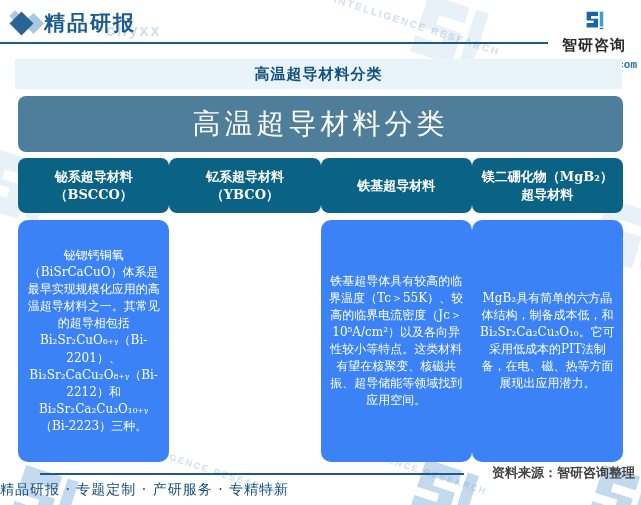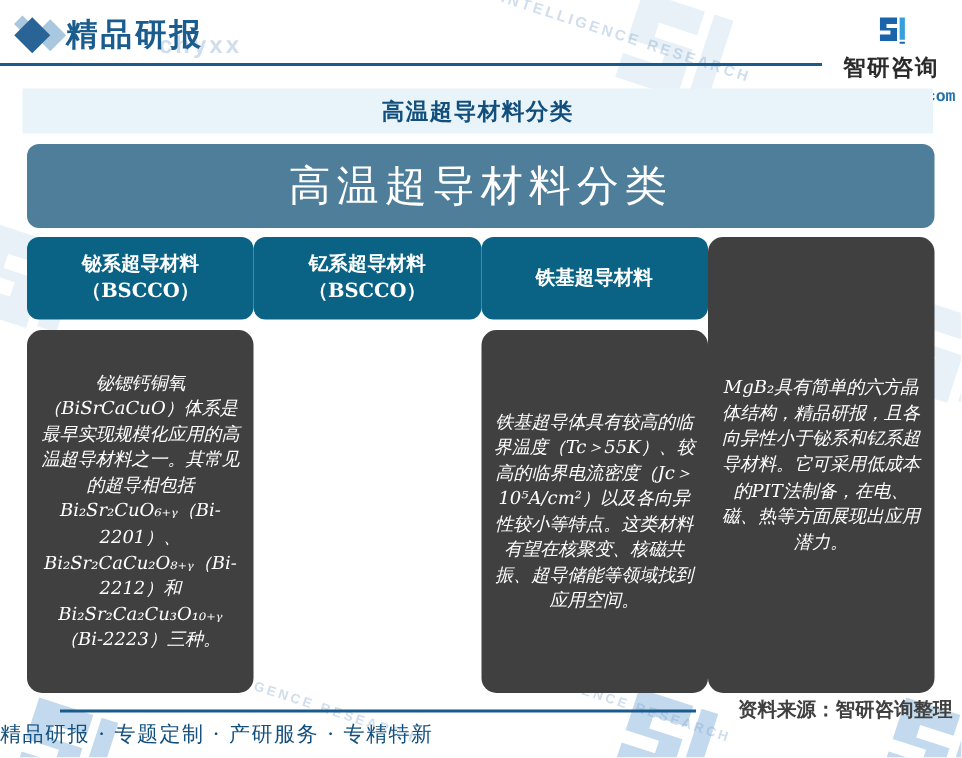--- a/index.html
+++ b/index.html
@@ -34,23 +34,23 @@
     font-family:"DejaVu Serif",serif;}
 
   
   .columns{position:absolute;left:18px;top:158px;width:605px;height:304px;
     display:grid;grid-template-columns:repeat(4,1fr);column-gap:0;}
   .col{display:flex;flex-direction:column;gap:7px;}
   .col-header{height:55px;flex:0 0 55px;background:#0A6385;border-radius:8px;color:#fff;
     display:flex;align-items:center;justify-content:center;text-align:center;
     font-size:13px;font-weight:bold;line-height:1.35;white-space:pre-line;
     font-family:"DejaVu Serif",serif;padding:0 4px;}
-  .col-body{flex:1;background:#404040;border-radius:10px;color:#fff;
+  .col-body{flex:1;background:#3b82f6;border-radius:10px;color:#fff;
     display:flex;align-items:center;justify-content:center;text-align:center;
-    font-size:12px;line-height:1.42;padding:8px 7px;font-family:"DejaVu Serif",serif;font-style:italic;}
+    font-size:12px;line-height:1.42;padding:8px 7px;font-family:"DejaVu Serif",serif;}
 
   
   .footer-line{position:absolute;left:40px;top:473px;width:424px;height:2px;background:#1A5B8C;}
   .source{position:absolute;right:6px;top:464px;font-size:13px;font-weight:bold;color:#404040;
     font-family:"DejaVu Serif",serif;}
   .services{position:absolute;left:0;top:481px;font-size:14px;font-weight:normal;color:#124F7D;
     letter-spacing:1px;font-family:"DejaVu Serif",serif;}
 </style>
 </head>
 <body>
@@ -113,28 +113,30 @@
   <div class="banner">高温超导材料分类</div>
 
   <div class="columns">
     <div class="col">
       <div class="col-header">铋系超导材料
 （BSCCO）</div>
       <div class="col-body">铋锶钙铜氧（BiSrCaCuO）体系是最早实现规模化应用的高温超导材料之一。其常见的超导相包括Bi₂Sr₂CuO₆₊ᵧ（Bi-2201）、Bi₂Sr₂CaCu₂O₈₊ᵧ（Bi-2212）和Bi₂Sr₂Ca₂Cu₃O₁₀₊ᵧ（Bi-2223）三种。</div>
     </div>
     <div class="col">
       <div class="col-header">钇系超导材料
-（BSCCO）</div>
+（YBCO）</div>
     </div>
     <div class="col">
       <div class="col-header">铁基超导材料</div>
       <div class="col-body">铁基超导体具有较高的临界温度（Tc＞55K）、较高的临界电流密度（Jc＞10⁵A/cm²）以及各向异性较小等特点。这类材料有望在核聚变、核磁共振、超导储能等领域找到应用空间。</div>
     </div>
     <div class="col">
-      <div class="col-body">MgB₂具有简单的六方晶体结构，精品研报，且各向异性小于铋系和钇系超导材料。它可采用低成本的PIT法制备，在电、磁、热等方面展现出应用潜力。</div>
+      <div class="col-header">镁二硼化物（MgB₂）
+超导材料</div>
+      <div class="col-body">MgB₂具有简单的六方晶体结构，制备成本低，和Bi₂Sr₂Ca₂Cu₃O₁₀。它可采用低成本的PIT法制备，在电、磁、热等方面展现出应用潜力。</div>
     </div>
   </div>
 
   <div class="footer-line"></div>
   <div class="source">资料来源：智研咨询整理</div>
   <div class="services">精品研报 · 专题定制 · 产研服务 · 专精特新</div>
 
 </div>
 
 </body></html>

